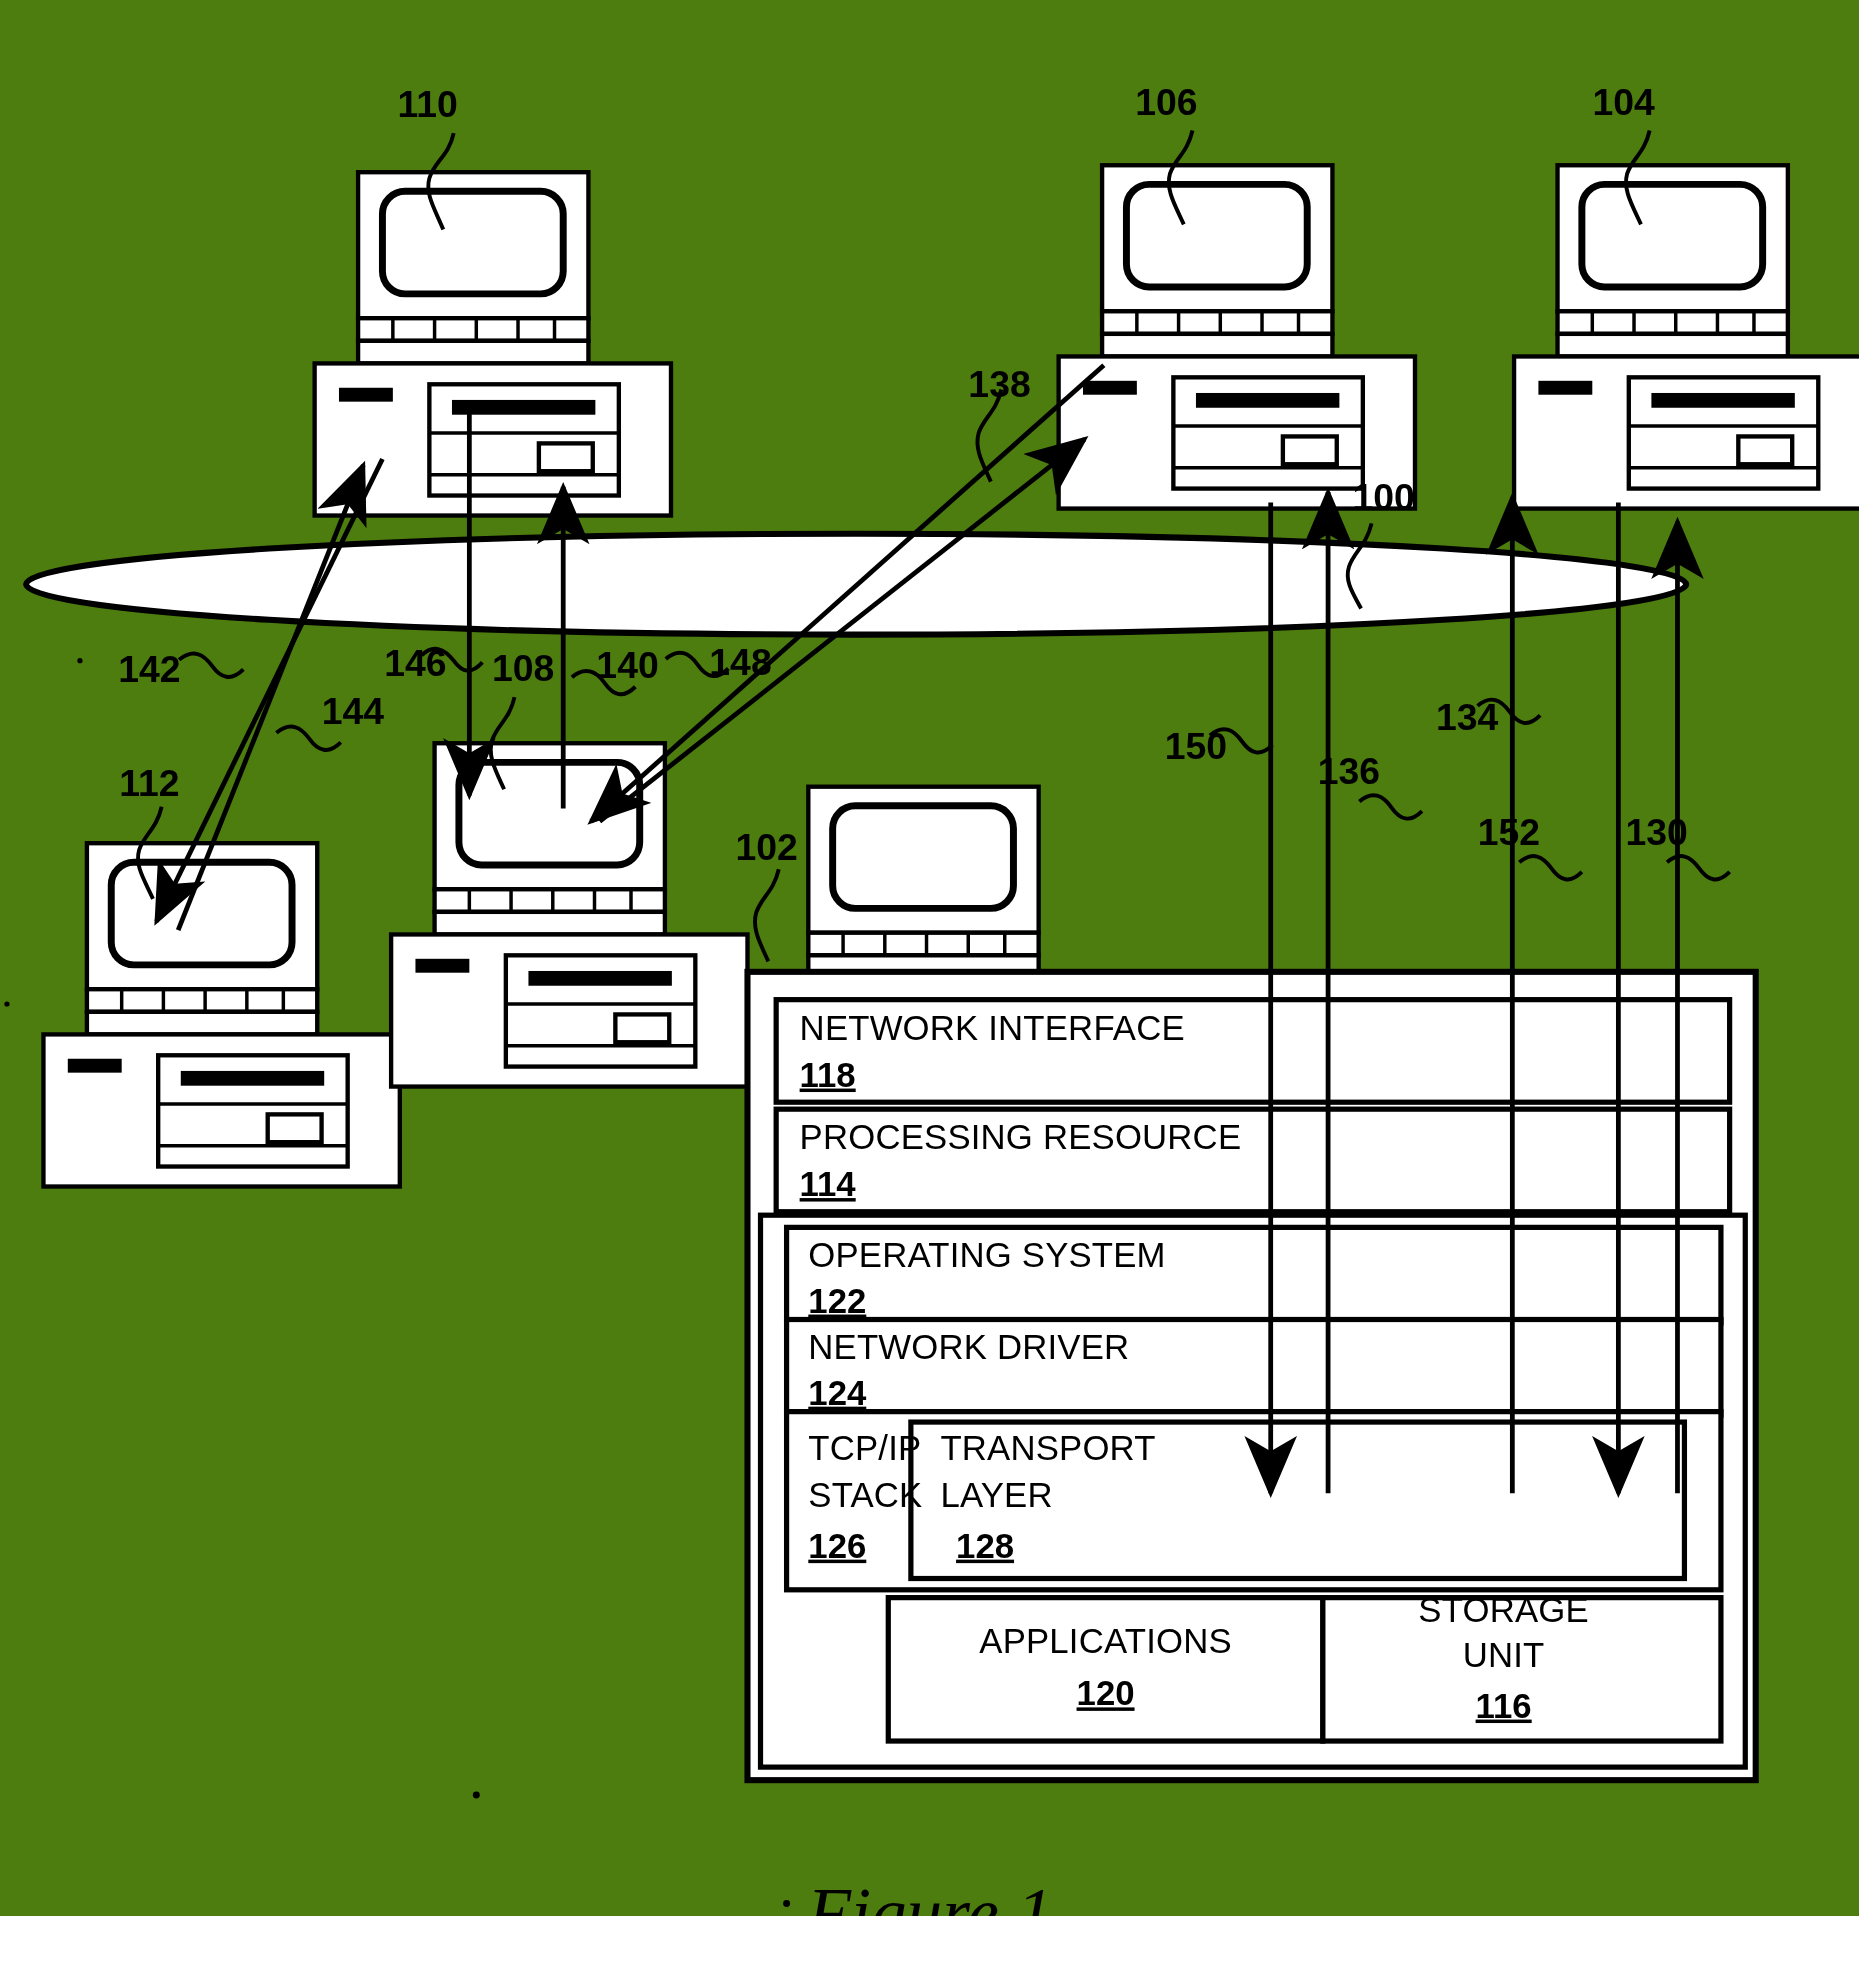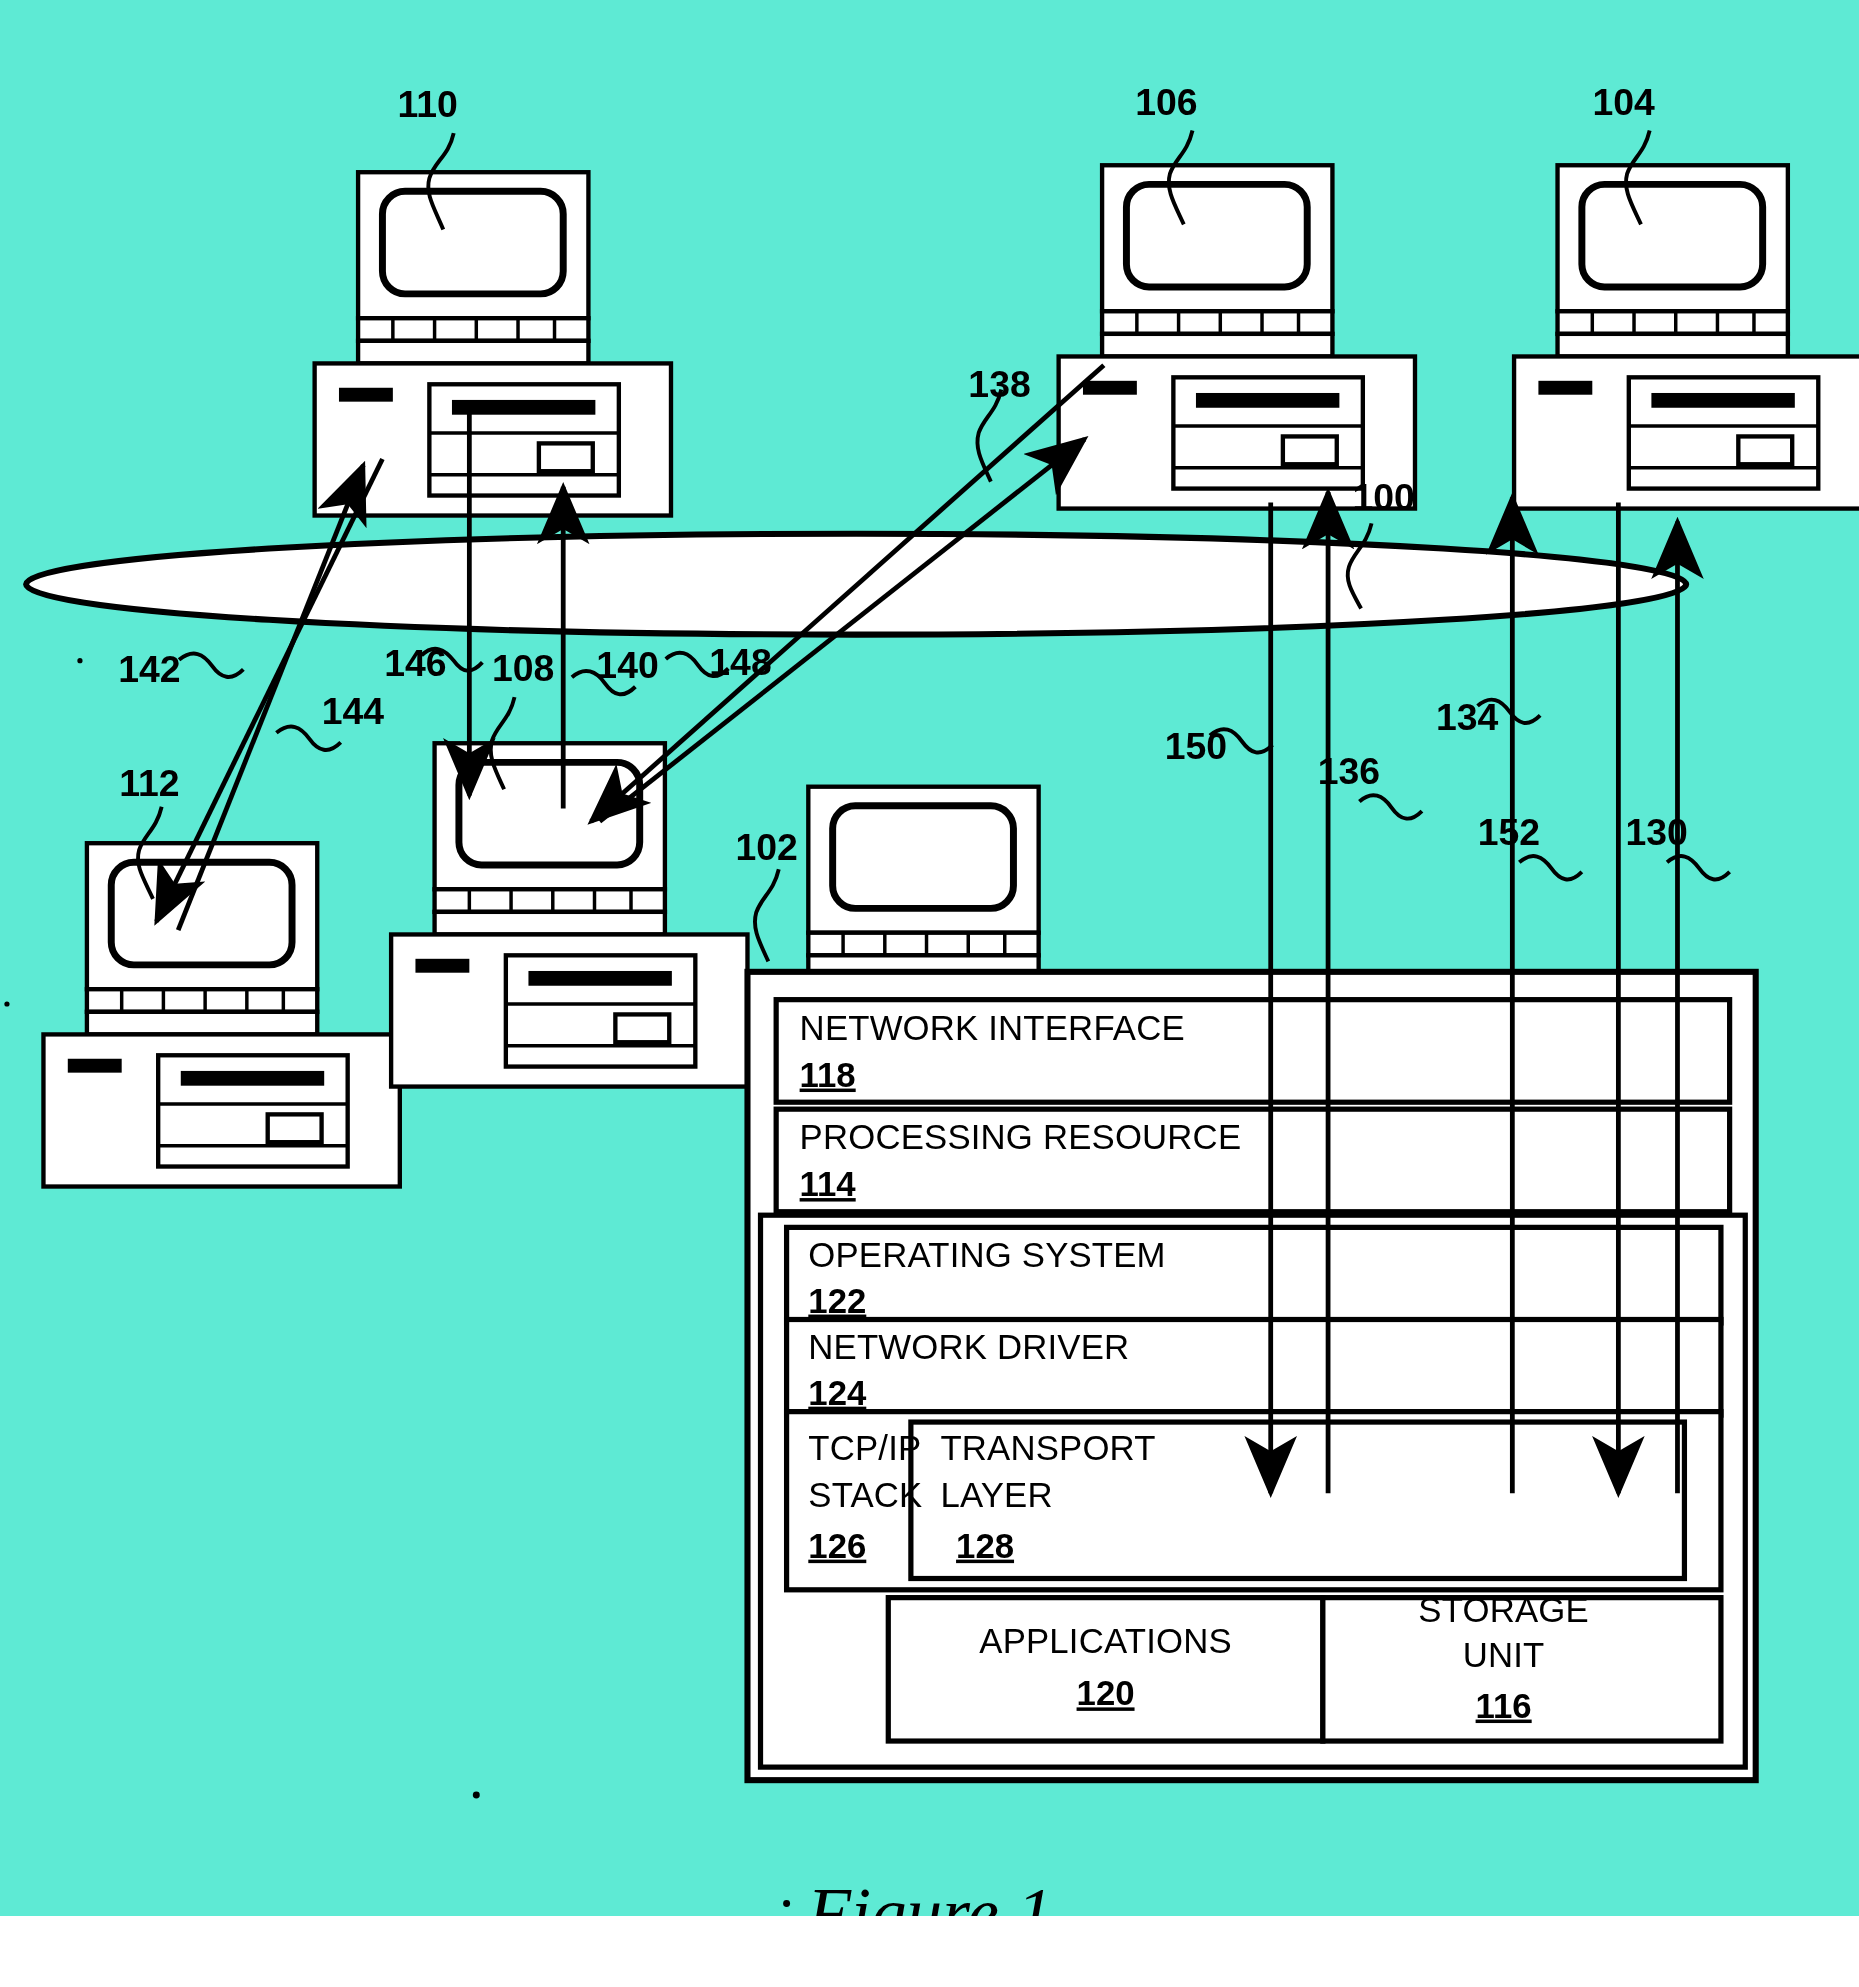--- a/index.html
+++ b/index.html
@@ -7,21 +7,21 @@
     padding: 0;
     background: #ffffff;
   }
   body {
     font-family: "Liberation Sans", sans-serif;
   }
   #figure-root {
     position: relative;
     width: 1860px;
     height: 1916px;
-    background: #5eead4;
+    background: #4d7c0f;
     overflow: hidden;
   }
   #figure-svg {
     position: absolute;
     left: 0;
     top: 0;
     width: 1860px;
     height: 1988px;
   }
   .ref-num {

